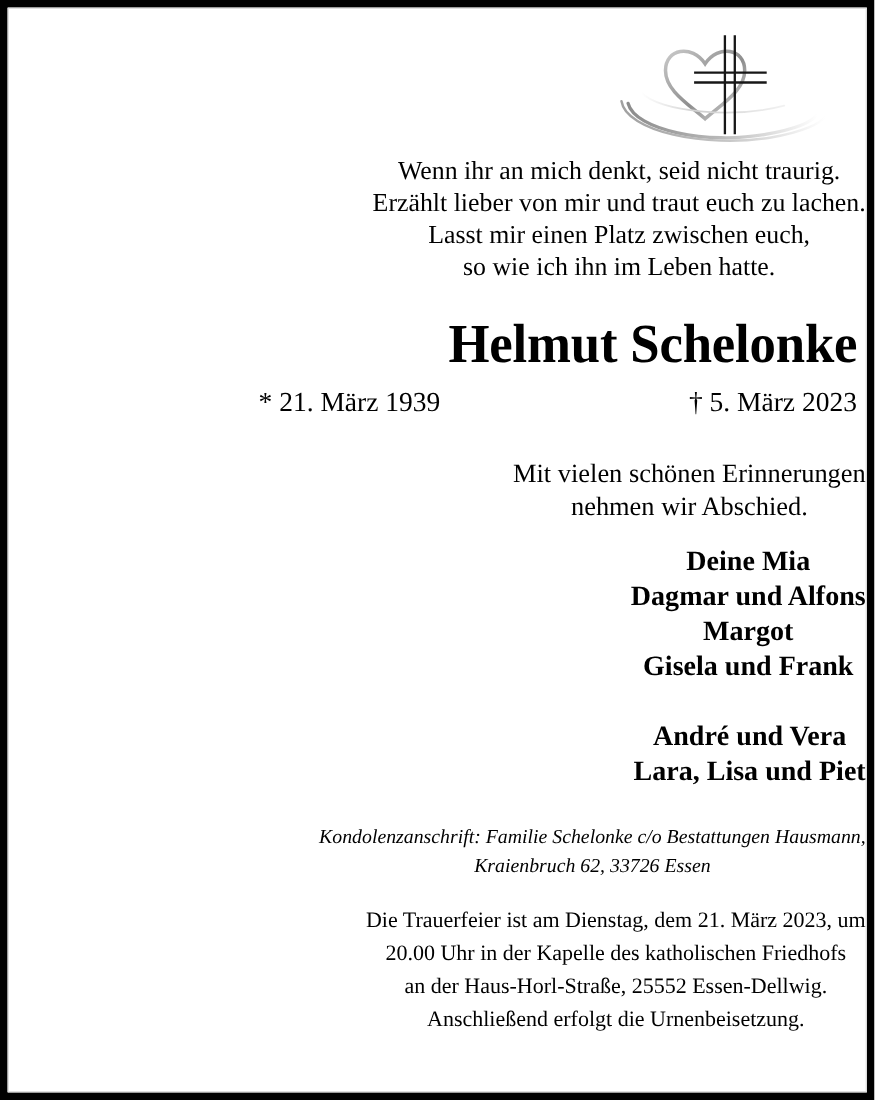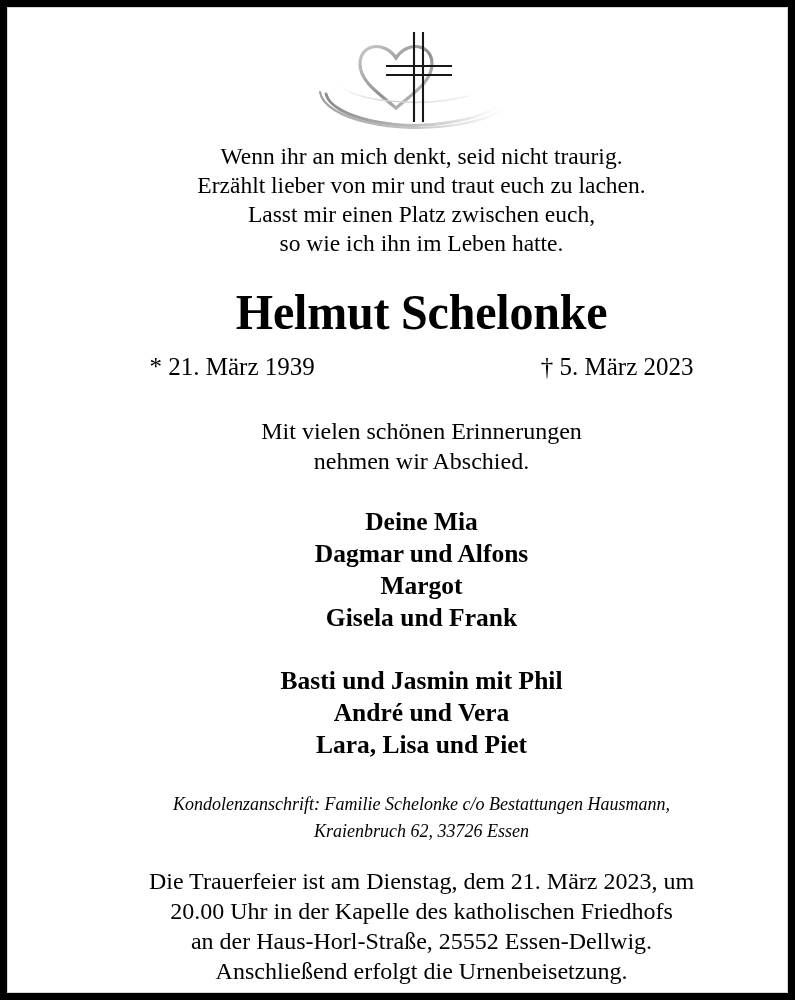--- a/index.html
+++ b/index.html
@@ -26,21 +26,21 @@
   }
 
   #notice-inner {
     box-sizing: border-box;
     width: 100%;
     height: 100%;
     border: 1px solid #d8d8d8;
     background: #ffffff;
     display: flex;
     flex-direction: column;
-    align-items: center;
+    align-items: flex-end;
     padding-top: 10px;
     padding-left: 48px;
   }
 
   
   .logo-wrap {
     width: 240px;
     height: 112px;
     margin: 4px 0 6px 0;
     display: flex;
@@ -88,36 +88,36 @@
     margin-top: 34px;
   }
   .farewell .ln { display: block; white-space: pre; }
 
   .mourners-group {
     text-align: center;
     font-weight: bold;
     font-size: 25.5px;
     line-height: 32px;
   }
-  .mourners-group.group-1 { margin-top: 30px; }
+  .mourners-group.group-1 { margin-top: 18px; }
   .mourners-group.group-2 { margin-top: 31px; }
   .mourners-group .ln { display: block; white-space: pre; }
 
   .condolence {
     text-align: center;
     font-size: 18px;
     line-height: 27px;
     margin-top: 30px;
     font-style: italic;
   }
   .condolence .ln { display: block; white-space: pre; }
 
   .ceremony {
     text-align: center;
-    font-size: 24px;
+    font-size: 20px;
     line-height: 30px;
     margin-top: 21px;
   }
   .ceremony .ln { display: block; white-space: pre; }
 </style>
 </head>
 <body>
 
 <div id="notice-frame">
   <div id="notice-inner">
@@ -189,21 +189,20 @@
     </div>
 
     <div class="mourners-group group-1">
       <span class="ln">Deine Mia</span>
       <span class="ln">Dagmar und Alfons</span>
       <span class="ln">Margot</span>
       <span class="ln">Gisela und Frank</span>
     </div>
 
     <div class="mourners-group group-2">
-      <span class="ln">Basti und Jasmin mit Phil</span>
       <span class="ln">André und Vera</span>
       <span class="ln">Lara, Lisa und Piet</span>
     </div>
 
     <div class="condolence">
       <span class="ln">Kondolenzanschrift: Familie Schelonke c/o Bestattungen Hausmann,</span>
       <span class="ln">Kraienbruch 62, 33726 Essen</span>
     </div>
 
     <div class="ceremony">

